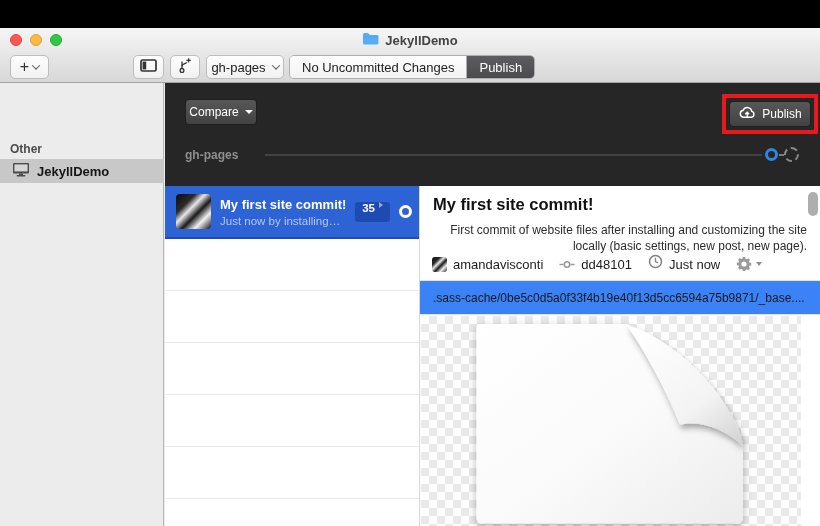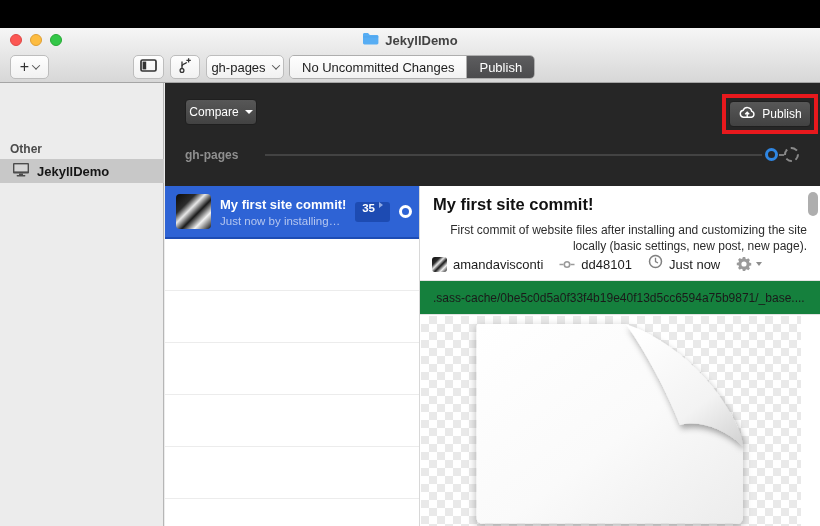--- a/index.html
+++ b/index.html
@@ -89,21 +89,21 @@
   .commit-title { position:absolute; left:13px; top:9px; font-size:16.5px; font-weight:bold; color:#111; }
   .commit-desc { position:absolute; left:13px; top:36px; width:374px; font-size:12px; line-height:1.35;
     color:#2c2c2c;text-align:right; }
   .author-row { position:absolute; left:12px; top:68px; display:flex; align-items:flex-end; gap:6px;
     font-size:13px; color:#1c1c1c; }
   .avatar-sm { width:15px; height:15px; border-radius:3px; flex:none;
     background:linear-gradient(135deg,#0c0c0c 0%,#2b2b2b 28%,#e8e8e8 42%,#1a1a1a 58%,#f2f2f2 76%,#111 100%); }
   .author-row .sp { width:4px; }
   .gear-caret { width:0; height:0; border-left:3.5px solid transparent; border-right:3.5px solid transparent;
     border-top:4px solid #8d8d8d; }
-  .file-row { position:absolute; left:0; top:94px; width:401px; height:35px; background:#15803d;
+  .file-row { position:absolute; left:0; top:94px; width:401px; height:35px; background:#3b82f6;
     border-top:1px solid #e4e4e4; border-bottom:1px solid #e2e2e2; display:flex; align-items:center;
     padding-left:13px; font-size:12px; color:#1a1a1a; }
 
   .preview { position:absolute; left:1px; top:130px; width:380px; height:220px; background:#fff;
     background-image:
       linear-gradient(45deg,#e9e9e9 25%,transparent 25%,transparent 75%,#e9e9e9 75%),
       linear-gradient(45deg,#e9e9e9 25%,transparent 25%,transparent 75%,#e9e9e9 75%);
     background-size:16px 16px; background-position:0 0,8px 8px; }
   .page-curl { position:absolute; left:42px; top:2px; }
 

